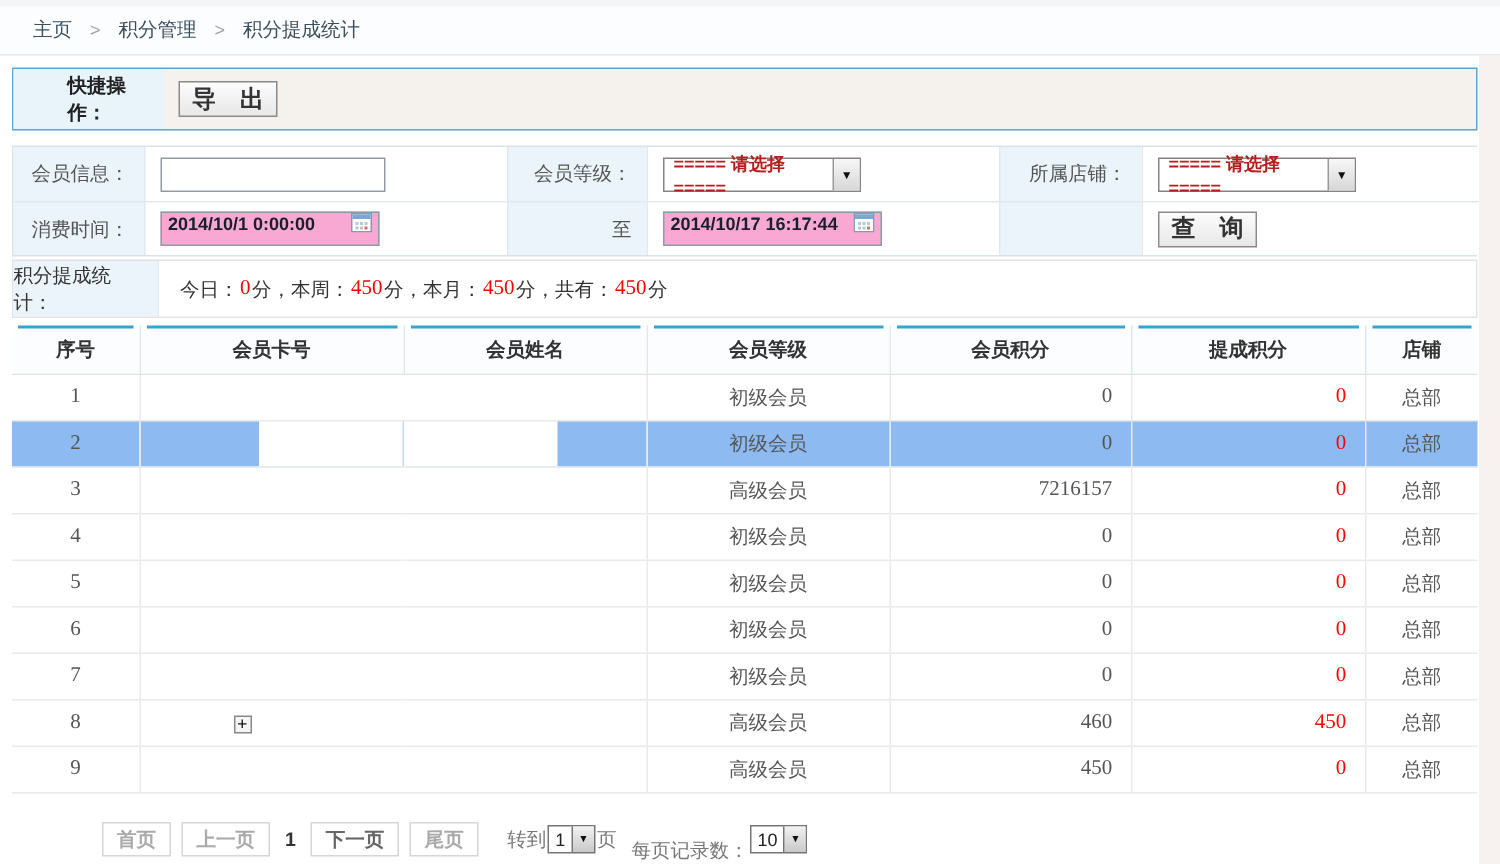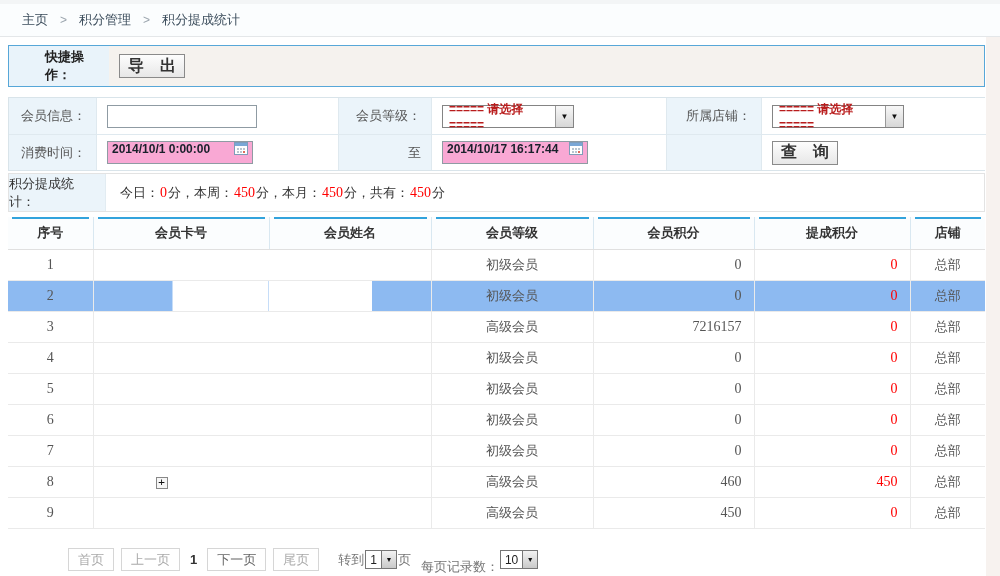--- a/index.html
+++ b/index.html
@@ -72,21 +72,21 @@
   tr.selected td.c-card{background:linear-gradient(90deg,transparent 0 79px,#fff 79px 100%);}
   tr.selected td.c-name{background:linear-gradient(90deg,#fff 0 103px,transparent 103px 100%);}
   .expand-icon{display:inline-flex;width:12px;height:12px;border:1px solid #888;background:#f6f6f6;
     margin-left:62px;align-items:center;justify-content:center;font-size:11px;line-height:10px;
     color:#111;cursor:pointer;font-family:"DejaVu Sans Mono",monospace;}
   
   .pagination{display:flex;justify-content:space-between;align-items:center;
     padding:15px 4px 0 60px;color:#8a8a8a;}
   .pg-controls{display:flex;align-items:center;gap:7px;}
   .pg-btn{height:23px;padding:0 9px;border:1px solid #d6d6d6;background:#fff;
-    font-family:"Liberation Sans",sans-serif;font-size:13px;cursor:pointer;}
+    font-family:"Liberation Sans",sans-serif;font-size:13px;cursor:pointer;font-weight:bold;}
   .pg-btn.dim{color:#aaa;}
   .pg-btn.act{color:#666;}
   .pg-current{font-weight:bold;color:#333;padding:0 3px;}
   .pg-goto{display:flex;align-items:center;margin-left:12px;color:#777;}
   .mini-select{display:inline-flex;height:19px;border:1px solid #767676;background:#fff;align-items:stretch;margin:0 1px;}
   .mini-select .ms-val{display:flex;align-items:center;padding:0 4px;font-size:12px;color:#222;}
   .mini-select .ms-btn{width:15px;border-left:1px solid #767676;background:linear-gradient(#f2f2f2,#c9c9c9);
     display:flex;align-items:center;justify-content:center;font-size:7px;color:#111;cursor:pointer;}
   .cal-icon{width:14px;height:13px;cursor:pointer;}
 </style>

